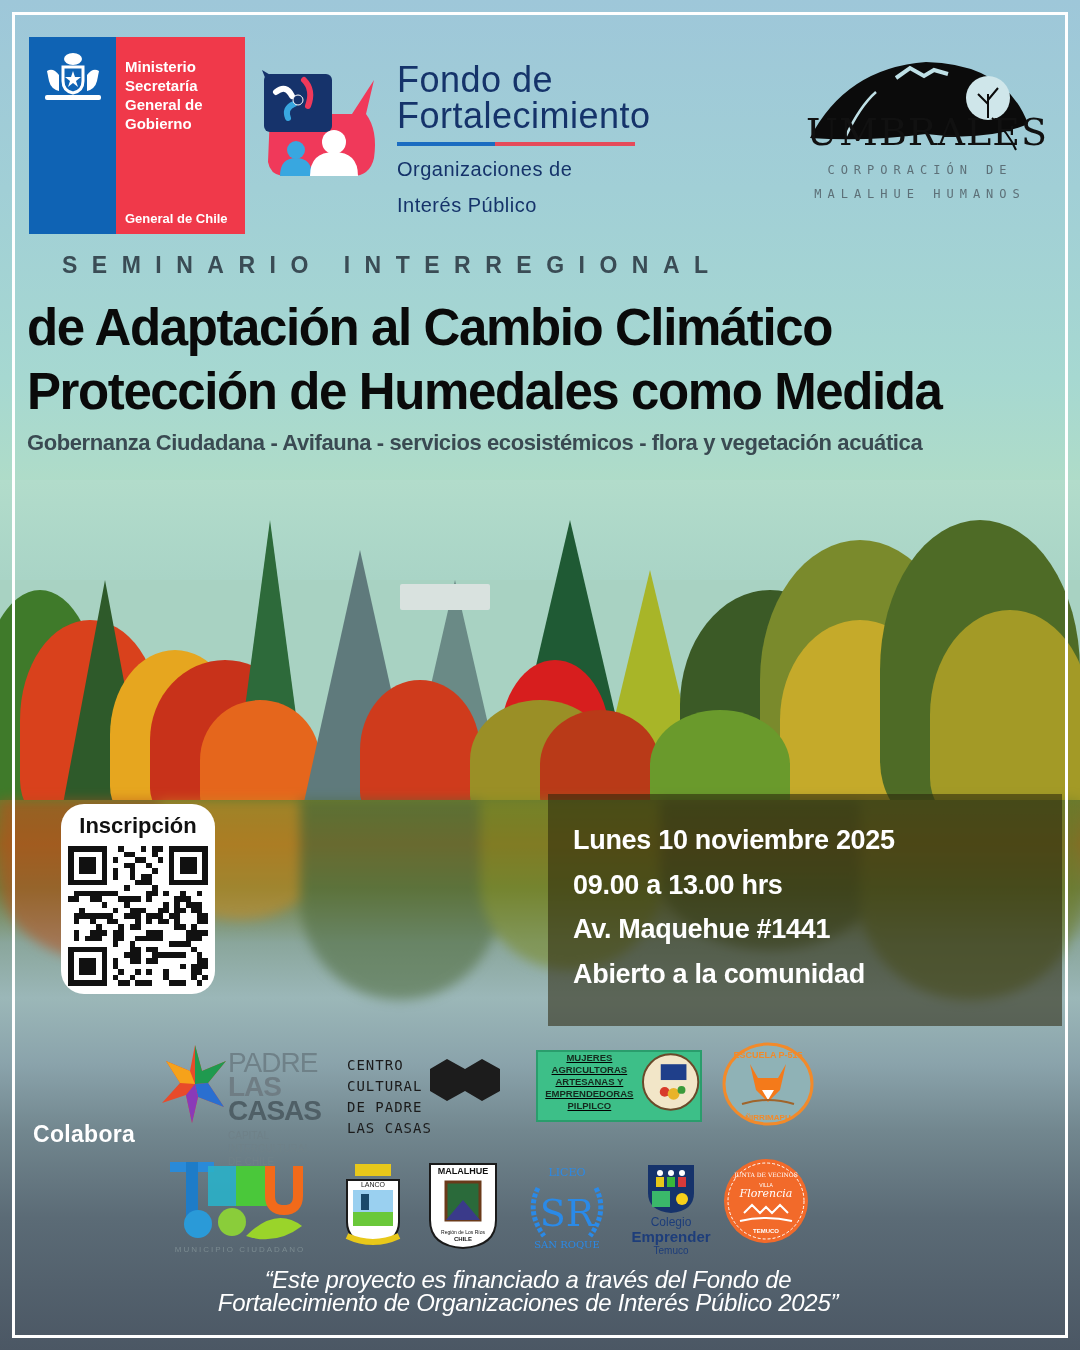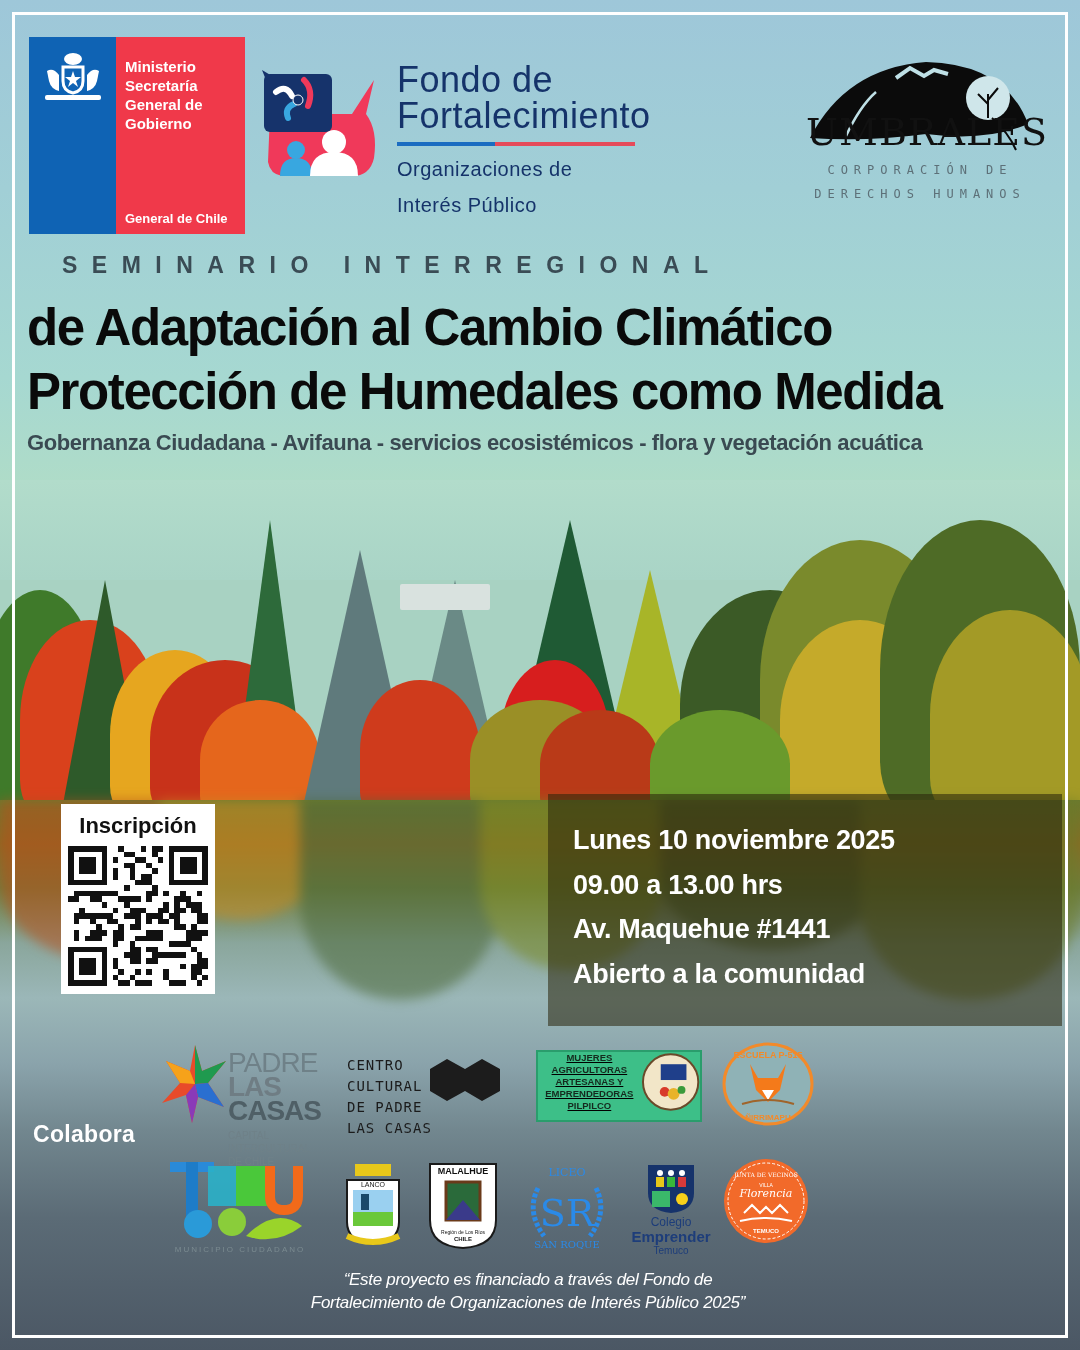--- a/index.html
+++ b/index.html
@@ -59,21 +59,21 @@
     
     .kicker { position: absolute; left: 30px; top: 252px; font-size: 23px; font-weight: bold;
       color: #3a4c55; letter-spacing: 14.5px; z-index: 3; margin-left: 32px; }
     .title { position: absolute; left: 27px; top: 296px; font-size: 51px; font-weight: bold;
       color: #0a0a0a; line-height: 64px; letter-spacing: -1.4px; z-index: 3; }
     .subtitle { position: absolute; left: 27px; top: 430px; font-size: 22px; font-weight: bold;
       color: #3a4a52; letter-spacing: -0.4px; z-index: 3; }
 
     
     .qr-box { position: absolute; left: 61px; top: 804px; width: 154px; height: 190px;
-      background: #fff; z-index: 3; padding: 8px 6px 0 6px; }
+      background: #fff; z-index: 3; padding: 8px 6px 0 6px; border-radius: 23px; }
     .qr-title { font-size: 22px; font-weight: bold; color: #111; text-align: center; line-height: 28px; }
     .qr-grid { margin: 6px auto 0; width: 140px; height: 140px; display: grid;
       grid-template-columns: repeat(25, 1fr); grid-template-rows: repeat(25, 1fr); }
     .qr-grid span { display: block; }
     .qr-grid span.b { background: #111; }
 
     
     .info-box { position: absolute; left: 548px; top: 794px; width: 514px; height: 232px;
       background: rgba(40, 34, 10, 0.55); z-index: 3; padding: 24px 0 0 25px; }
     .info-line { color: #fff; font-weight: bold; font-size: 27px; line-height: 44.5px; letter-spacing: -0.3px; }
@@ -85,21 +85,21 @@
     .pl-text { font-weight: bold; line-height: 24px; font-size: 28px; letter-spacing: -1px; }
     .small-grey { font-size: 10px; color: #6f8188; line-height: 13px; }
     .ccpl { font-family: "DejaVu Sans Mono", monospace; font-size: 14px; line-height: 21px;
       color: #1b1b1b; letter-spacing: 1px; }
     .mujeres { background: #3dbf88; border: 2px solid #2a9d6c; width: 166px; height: 72px;
       display: flex; align-items: flex-start; text-decoration: underline; }
     .mujeres .txt { width: 104px; text-align: center; font-size: 9.5px; font-weight: bold;
       color: #152a1e; line-height: 12px; }
     .colegio-t { text-align: center; color: #1d3d7a; font-weight: bold; }
     .footer-q { position: absolute; left: 0; width: 1056px; top: 1268px; text-align: center;
-      color: #fff; font-style: italic; font-size: 17px; line-height: 23px; z-index: 3; letter-spacing: -0.3px; }
+      color: #fff; font-style: italic; font-size: 24px; line-height: 23px; z-index: 3; letter-spacing: -0.3px; }
   </style>
 </head>
 <body>
 
 <div class="scene scene-sky"></div>
 <div class="scene scene-trees">
   <div class="tree" style="left:-20px;width:120px;height:230px;background:#3f7a2a;"></div>
   <div class="tree" style="left:20px;width:140px;height:200px;background:#d9411c;"></div>
   <div class="cone" style="left:60px;border-left-width:45px;border-right-width:45px;border-bottom-width:240px;border-bottom-color:#2e5a2a;"></div>
   <div class="tree" style="left:110px;width:130px;height:170px;background:#e6a61f;"></div>
@@ -180,21 +180,21 @@
 <div class="logo-umbrales">
   <svg width="228" height="100" viewBox="0 0 228 100">
     <path d="M4 80 Q40 10 120 4 Q200 6 222 66 Q180 84 120 76 Q60 84 4 80 Z" fill="#0b0b0b"></path>
     <path d="M90 20 l14 -10 l14 8 l10 -6 l14 4" stroke="#bfe0e6" stroke-width="4" fill="none"></path>
     <path d="M40 78 q14 -30 30 -44" stroke="#bfe0e6" stroke-width="2.5" fill="none"></path>
     <circle cx="182" cy="40" r="22" fill="#cfe6ea"></circle>
     <path d="M182 60 l0 -24 M182 46 l-10 -10 M182 42 l10 -12 M186 60 q16 14 24 32" stroke="#0b0b0b" stroke-width="2" fill="none"></path>
   </svg>
   <div class="umb-name">UMBRALES</div>
   <div class="umb-sub">CORPORACIÓN DE</div>
-  <div class="umb-sub">DERECHOS HUMANOS</div>
+  <div class="umb-sub">MALALHUE HUMANOS</div>
 </div>
 
 <div class="kicker">SEMINARIO INTERREGIONAL</div>
 <div class="title">
   <div>de Adaptación al Cambio Climático</div>
   <div>Protección de Humedales como Medida</div>
 </div>
 <div class="subtitle">Gobernanza Ciudadana - Avifauna - servicios ecosistémicos - flora y vegetación acuática</div>
 
 <div class="qr-box">

